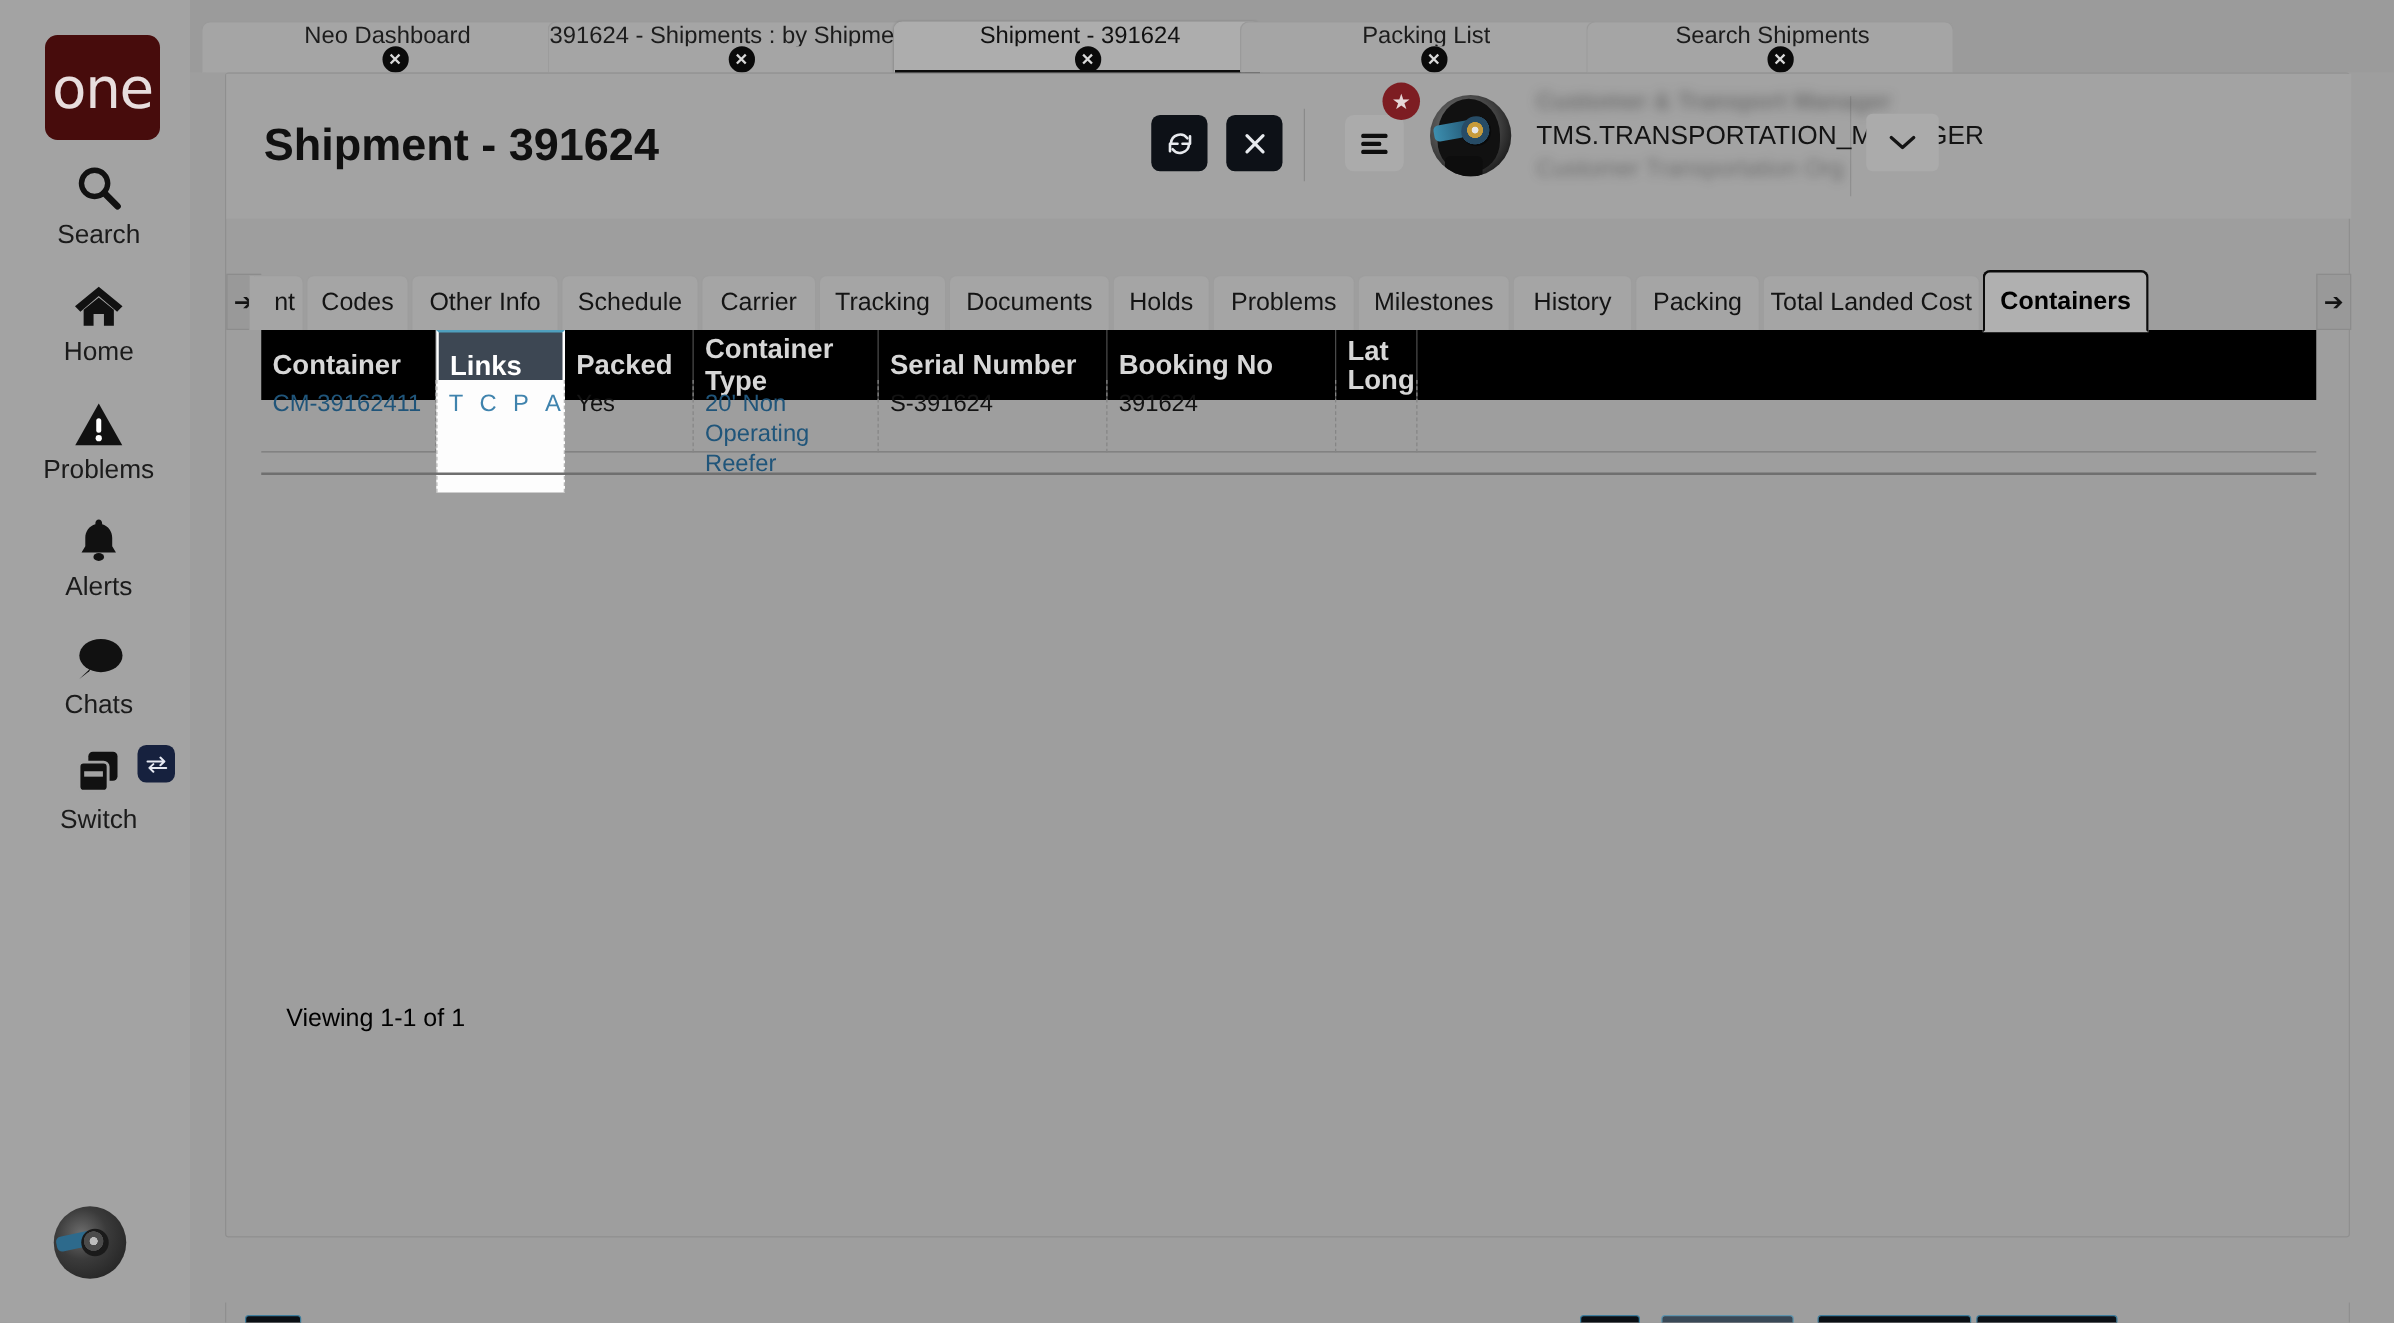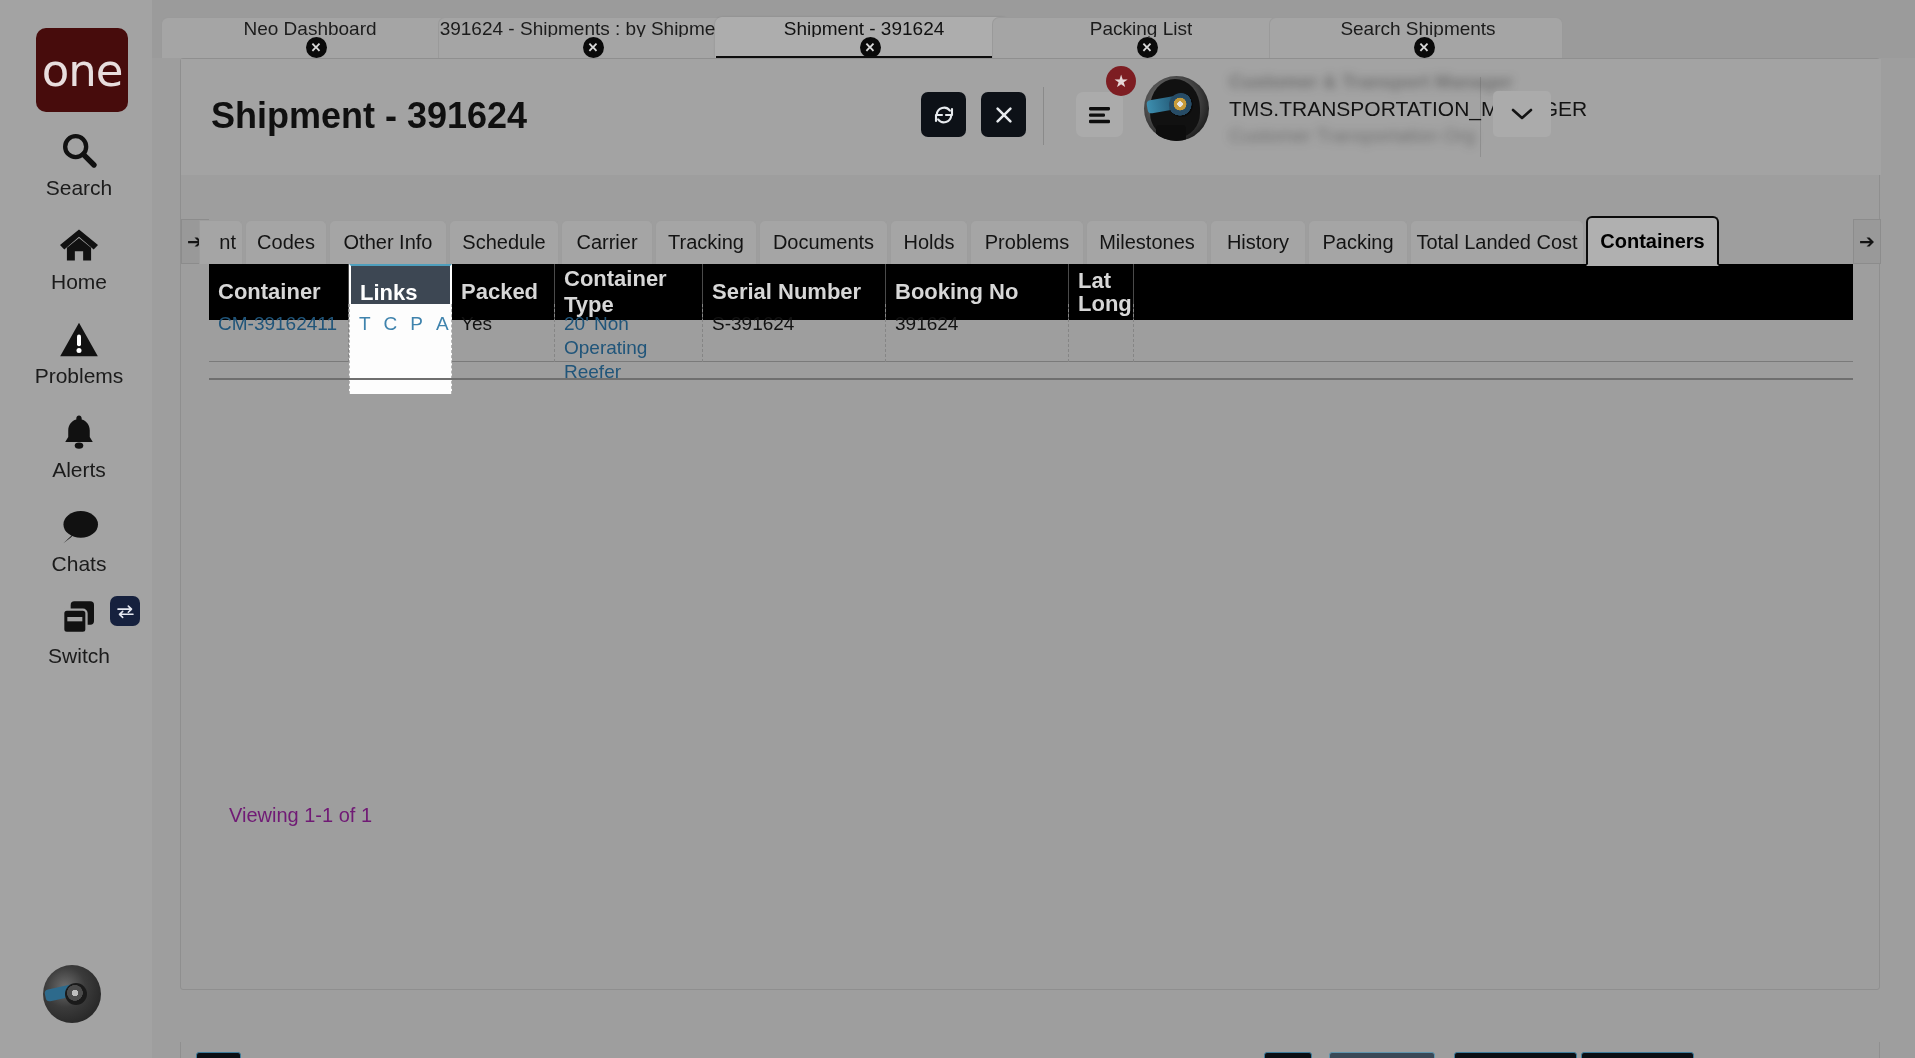--- a/index.html
+++ b/index.html
@@ -246,21 +246,21 @@
     border-left: 1px dashed #b4b4b4; border-right: 1px dashed #b4b4b4;
     height: 90px;
   }
   .gc.filler { flex: 1 1 auto; border-right: none; }
   .links-cell { display: flex; gap: 13px; }
   .links-cell a { color: #3f83ad; text-decoration: none; cursor: pointer; font-size: 19px; }
   #grid-underline {
     position: absolute; left: 0; top: 114px; width: 1644px; height: 2px; background: #6f6f6f;
   }
   #viewing-text {
-    position: absolute; left: 48px; top: 745px; font-size: 20px; color: #701a75;
+    position: absolute; left: 48px; top: 745px; font-size: 20px; color: #000000;
   }
 
   
   #footer {
     position: absolute; left: 180px; top: 1042px; width: 1700px; height: 67px;
     background: #9e9e9e;
     border: 1px solid #8f8f8f; border-top: none;
   }
   #btn-chat {
     position: absolute; left: 15px; top: 10px; width: 45px; height: 42px;

